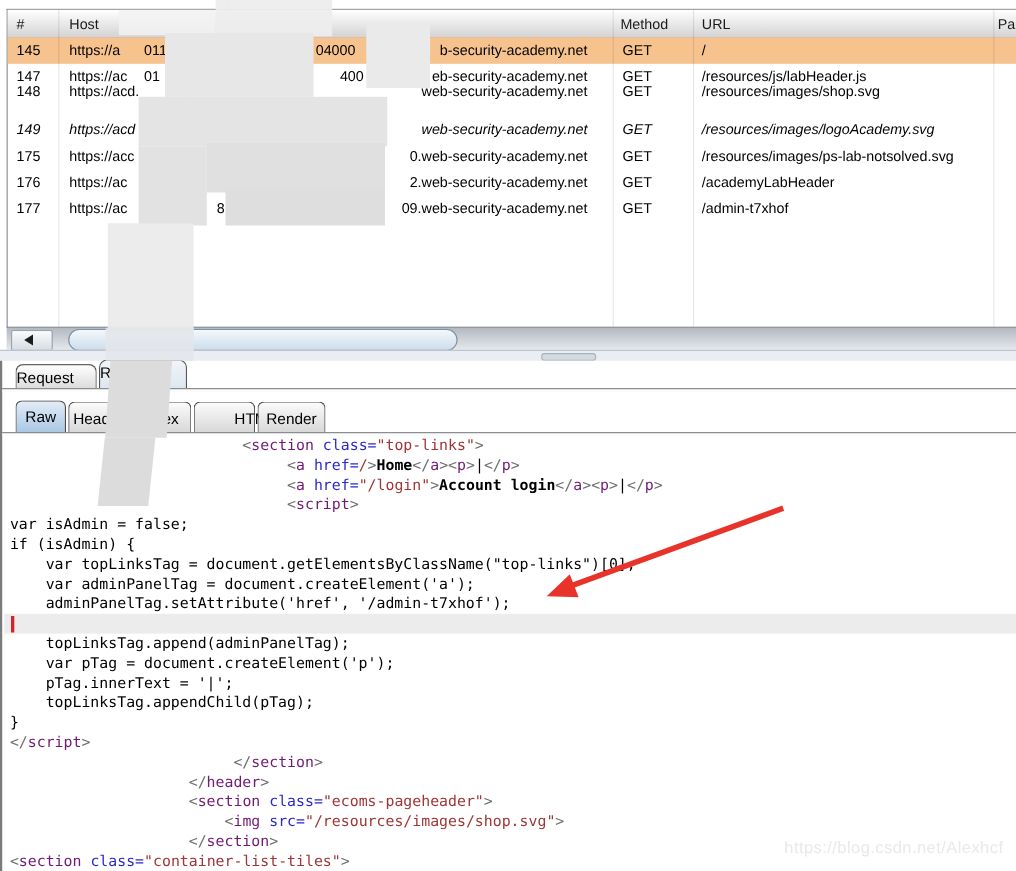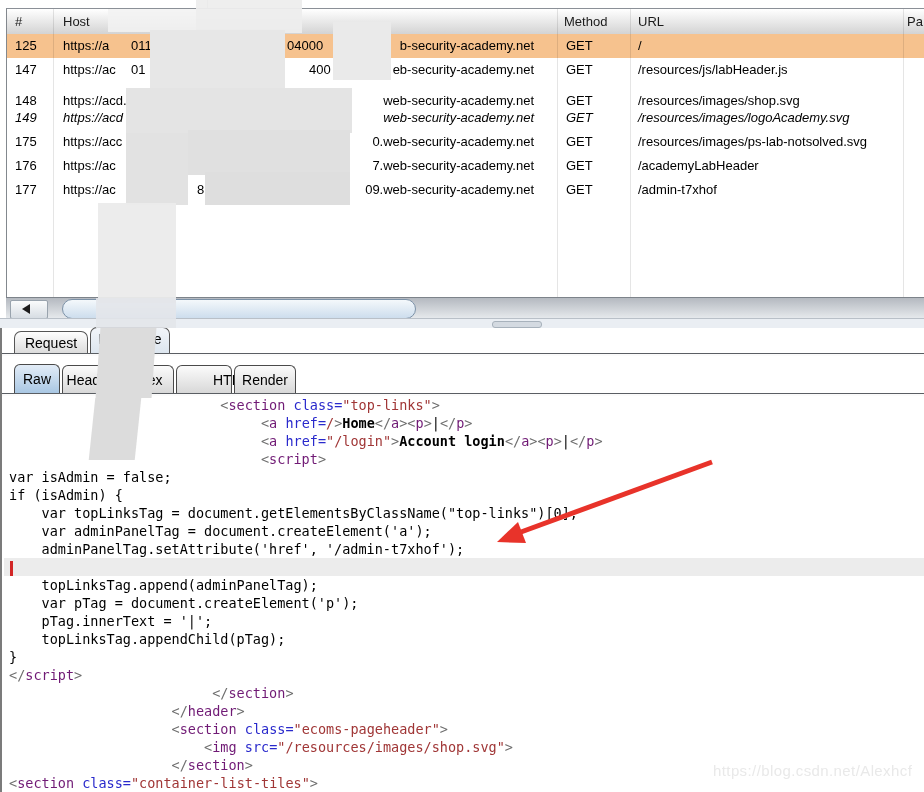--- a/index.html
+++ b/index.html
@@ -43,21 +43,21 @@
   .grip{position:absolute;left:492px;top:2px;width:48px;height:5px;border-radius:3px;
         background:#d4dae1;border:1px solid #a8b2bc;}
 
   
   .bottom-pane{position:absolute;left:0;top:328px;width:924px;height:464px;background:#fff;
                border-left:2px solid #7b7b7b;}
   .hline{position:absolute;left:0;width:924px;height:1px;background:#5a5e63;}
   .hline-lite{position:absolute;left:0;width:924px;height:2px;background:#fbfbfb;}
 
   .tab{position:absolute;box-sizing:border-box;border:1px solid #555;border-bottom:none;
-       border-radius:7px 7px 0 0;font-size:14px;text-align:center;
+       border-radius:7px 7px 0 0;font-size:14px;text-align:left;
        background:linear-gradient(#fefefe,#dcdcdc);}
   .tab .lbl{display:block;margin-top:3px;}
   .tab.sel-req{background:linear-gradient(#f2f5f9,#dde6ef);}
   .vtab{position:absolute;box-sizing:border-box;border:1px solid #4a4a4a;border-bottom:none;
         border-radius:6px 6px 0 0;font-size:14px;text-align:center;
         background:linear-gradient(#fbfbfb,#d8d8d8);}
   .vtab .lbl{display:block;margin-top:6px;}
   .vtab.sel{background:linear-gradient(#e2ecf7,#a9c7e3);}
 
   
@@ -92,52 +92,52 @@
   <div class="table-panel">
     <div class="thead">
       <span style="left:8px">#</span>
       <span style="left:56px">Host</span>
       <span style="left:557px">Method</span>
       <span style="left:631px">URL</span>
       <span style="left:900px">Pa</span>
     </div>
     <div id="rows">
         <div class="trow sel" style="top: 25px;">
-          <span class="cell-num">125</span>
+          <span class="cell-num">145</span>
           <span class="cell-host"><span>https://a</span><span class="host-frag" style="left: 68px;">011</span><span class="host-frag" style="left: 224px;">04000</span><span class="host-suffix">b-security-academy.net</span></span>
           <span class="cell-method">GET</span>
           <span class="cell-url">/</span>
         </div>
         <div class="trow" style="top: 49px;">
           <span class="cell-num">147</span>
           <span class="cell-host"><span>https://ac</span><span class="host-frag" style="left: 68px;">01</span><span class="host-frag" style="left: 246px;">400</span><span class="host-suffix">eb-security-academy.net</span></span>
           <span class="cell-method">GET</span>
           <span class="cell-url">/resources/js/labHeader.js</span>
         </div>
-        <div class="trow" style="top: 80px;">
+        <div class="trow" style="top: 62px;">
           <span class="cell-num">148</span>
           <span class="cell-host"><span>https://acd.</span><span class="host-frag" style="left: 106px;">0</span><span class="host-suffix">web-security-academy.net</span></span>
           <span class="cell-method">GET</span>
           <span class="cell-url">/resources/images/shop.svg</span>
         </div>
         <div class="trow" style="top: 97px; font-style: italic;">
           <span class="cell-num">149</span>
           <span class="cell-host"><span>https://acd</span><span class="host-suffix">web-security-academy.net</span></span>
           <span class="cell-method">GET</span>
           <span class="cell-url">/resources/images/logoAcademy.svg</span>
         </div>
         <div class="trow" style="top: 121px;">
           <span class="cell-num">175</span>
           <span class="cell-host"><span>https://acc</span><span class="host-suffix">0.web-security-academy.net</span></span>
           <span class="cell-method">GET</span>
           <span class="cell-url">/resources/images/ps-lab-notsolved.svg</span>
         </div>
         <div class="trow" style="top: 145px;">
           <span class="cell-num">176</span>
-          <span class="cell-host"><span>https://ac</span><span class="host-suffix">7.web-security-academy.net</span></span>
+          <span class="cell-host"><span>https://ac</span><span class="host-suffix">2.web-security-academy.net</span></span>
           <span class="cell-method">GET</span>
           <span class="cell-url">/academyLabHeader</span>
         </div>
         <div class="trow" style="top: 169px;">
           <span class="cell-num">177</span>
           <span class="cell-host"><span>https://ac</span><span class="host-frag" style="left: 134px;">8</span><span class="host-suffix">09.web-security-academy.net</span></span>
           <span class="cell-method">GET</span>
           <span class="cell-url">/admin-t7xhof</span>
         </div>
       </div>

